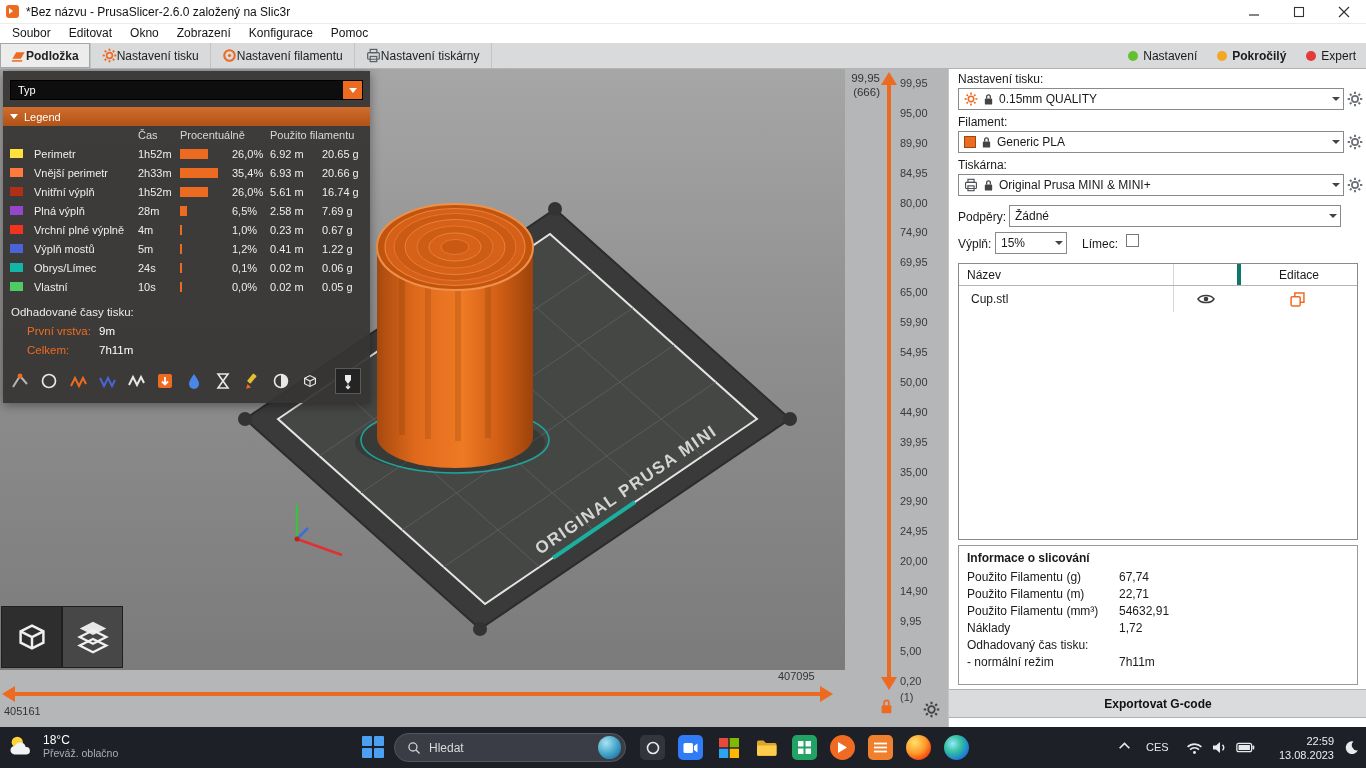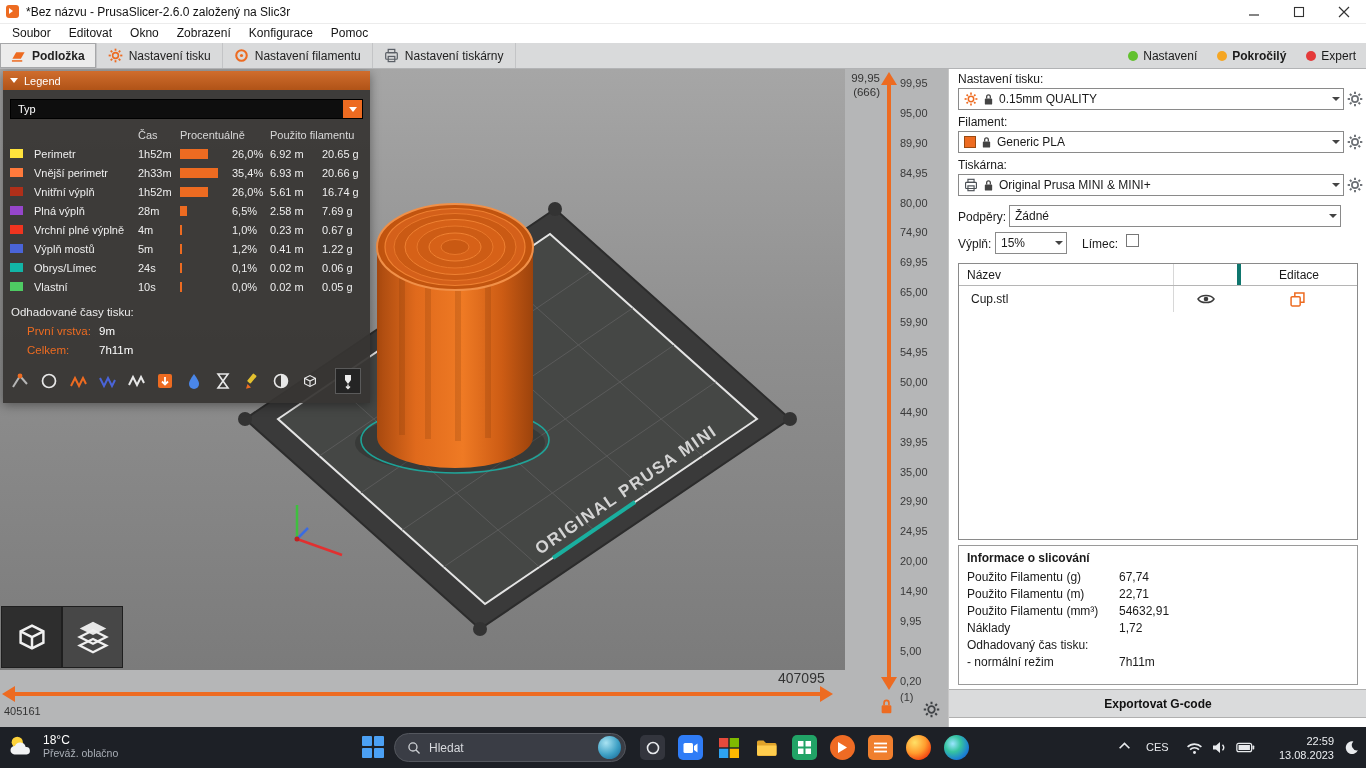--- a/index.html
+++ b/index.html
@@ -16,21 +16,21 @@
   .flexspacer{flex:1}
   .win-btn{width:45px;height:24px;display:flex;align-items:center;justify-content:center}
   .win-btn svg{display:block}
 
   
   #menubar{left:0;top:24px;width:1099px;height:19px;background:#fff;display:flex;align-items:center;padding-left:3px}
   .menu-item{padding:0 9px;height:19px;line-height:19px;font-size:12px;color:#151515}
 
   
   #tabbar{left:0;top:43px;width:1366px;height:26px;background:#d9dadb;border-bottom:1px solid #b2b3b5;display:flex;align-items:stretch}
-  .tab{display:flex;align-items:center;gap:6px;padding:0 11px;font-size:12px;color:#222;border-right:1px solid #c3c4c6}
+  .tab{display:flex;align-items:center;padding:0 11px;font-size:12px;color:#222;border-right:1px solid #c3c4c6}
   .tab.active{background:#ececec;font-weight:bold;box-shadow:inset 0 0 0 1px #a6a7a9}
   .tabic{width:15px;height:15px}
   #tabbar .tab:nth-child(1) .tabic{color:var(--accent,#ED6B21)}
   #tabbar .tab:nth-child(2) .tabic{color:var(--accent,#ED6B21)}
   #tabbar .tab:nth-child(3) .tabic{color:var(--accent,#ED6B21)}
   #tabbar .tab:nth-child(4) .tabic{color:#5a5f66}
   .mode{display:flex;align-items:center;gap:5px;padding:0 10px;font-size:12px}
   .mode .dot{width:10px;height:10px;border-radius:50%}
   .bold{font-weight:bold}
 
@@ -75,21 +75,21 @@
   #vslider-top-label{position:absolute;left:838px;top:2px;width:42px;text-align:right;font-size:11.5px;color:#333;line-height:1.25}
   #vticks{position:absolute;left:900px;top:8px;height:610px;display:flex;flex-direction:column;justify-content:space-between;font-size:11px;color:#3a3a3a}
   #vtick-bottom{position:absolute;left:900px;top:622px;font-size:11px;color:#3a3a3a}
   #vlock{position:absolute;left:879px;top:629px;color:var(--accent,#ED6B21)}
   #vgear{position:absolute;left:923px;top:632px;color:#3f4245}
 
   
   #hslider-line{position:absolute;left:14px;top:623px;width:806px;height:4px;background:var(--accent,#ED6B21)}
   .hs-right{position:absolute;left:820px;top:617px;width:0;height:0;border-top:8px solid transparent;border-bottom:8px solid transparent;border-left:13px solid var(--accent,#ED6B21)}
   .hs-left{position:absolute;left:2px;top:617px;width:0;height:0;border-top:8px solid transparent;border-bottom:8px solid transparent;border-right:13px solid var(--accent,#ED6B21)}
-  #hslider-max{position:absolute;left:778px;top:601px;font-size:14px;color:#333}
+  #hslider-max{position:absolute;left:778px;top:601px;font-size:11px;color:#333}
   #hslider-min{position:absolute;left:4px;top:636px;font-size:11px;color:#333}
 
   
   #sidebar{left:948px;top:69px;width:418px;height:658px;background:#fff;border-left:1px solid #c6c6c6}
   .sb-label{position:absolute;left:9px;font-size:12px;color:#1a1a1a}
   .combo{position:absolute;background:#fff;border:1px solid #8a8a8a;display:flex;align-items:center;gap:5px;padding:0 20px 0 5px;font-size:12px;height:22px}
   .combo .caret{position:absolute;right:3px;top:50%;transform:translateY(-50%);width:0;height:0;border-left:4px solid transparent;border-right:4px solid transparent;border-top:4.5px solid #444}
   .combo .cico{flex:0 0 auto;display:flex}
   .combo .ctext{white-space:nowrap;overflow:hidden}
   .swatch{width:12px;height:12px;border:1px solid #9a4a10}
@@ -309,29 +309,29 @@
           <ellipse cx="455" cy="178" rx="70" ry="38.5" fill="#d4601a" stroke="#ef8132" stroke-width="1.2"></ellipse>
           <ellipse cx="455" cy="178" rx="61" ry="33.5" fill="#ca5a14" stroke="#e8772a" stroke-width="1"></ellipse>
           <ellipse cx="455" cy="178" rx="50" ry="27.5" fill="#d66118" stroke="#ef8132" stroke-width="1"></ellipse>
           <ellipse cx="455" cy="178" rx="38" ry="21" fill="#cd5c15" stroke="#e8772a" stroke-width="1"></ellipse>
           <ellipse cx="455" cy="178" rx="26" ry="14" fill="#d66118" stroke="#ef8132" stroke-width="1"></ellipse>
           <ellipse cx="455" cy="178" rx="14" ry="7.5" fill="#c95913" stroke="#e8772a" stroke-width="1"></ellipse>
         </g>
       </svg>
 
       <div id="legend">
-        <div id="legend-header">
-          <span class="tri-down"></span>
-          <span>Legend</span>
-        </div>
         <div id="type-select">
           <span>Typ</span>
           <span id="type-caret">
               <span class="tri-down"></span>
             </span>
+        </div>
+        <div id="legend-header">
+          <span class="tri-down"></span>
+          <span>Legend</span>
         </div>
         <div class="lgrid lhead">
           <span></span>
             <span></span>
           <span>Čas</span>
           <span class="h-pct">Procentuálně</span>
           <span class="h-fil">Použito filamentu</span>
         </div>
         <div class="lgrid lrow">
             <span><span class="chip" style="background: rgb(255, 227, 60);"></span></span>

